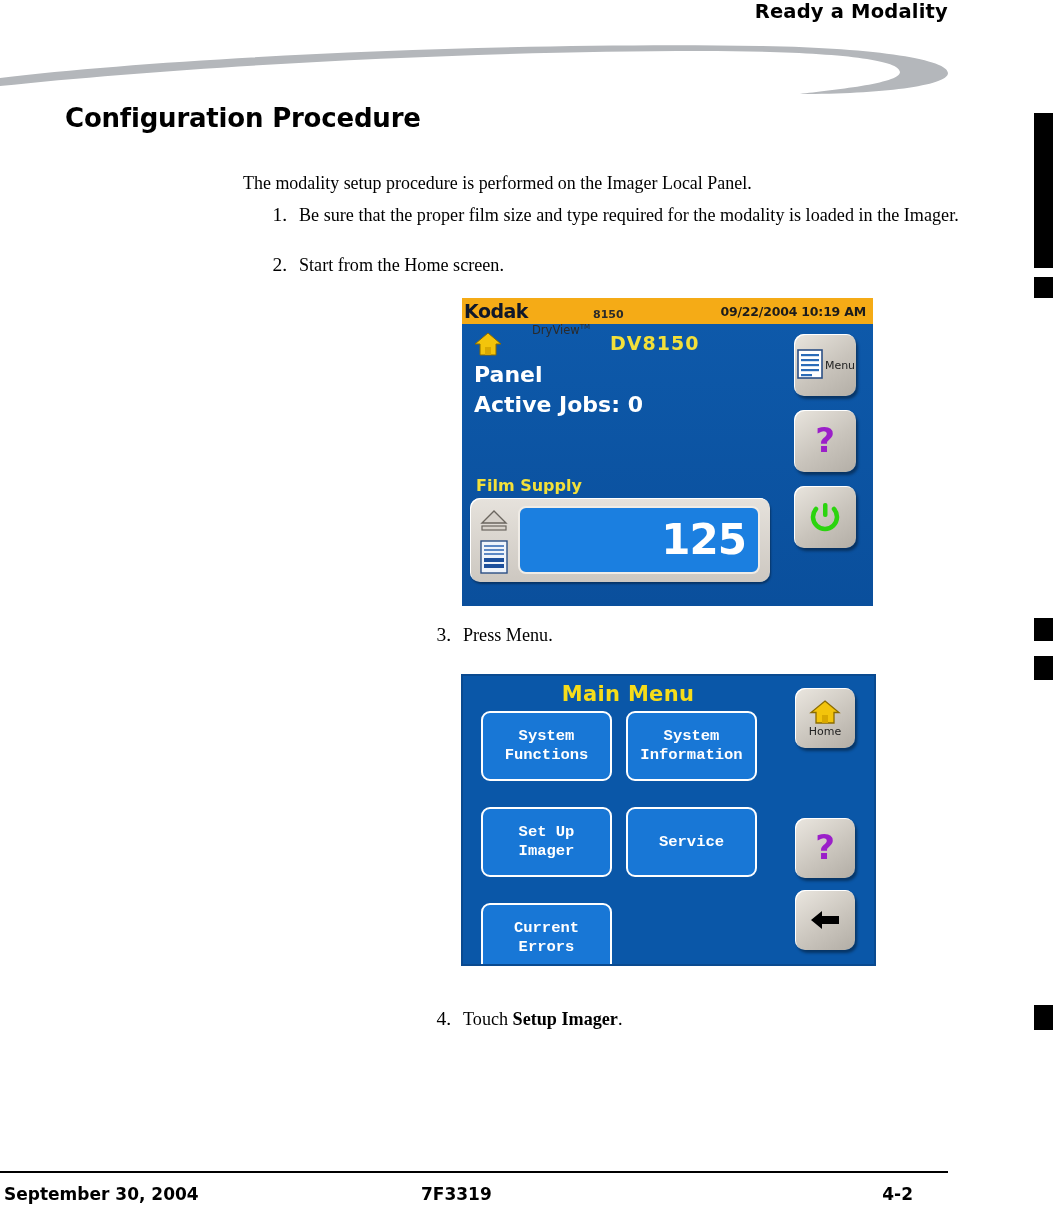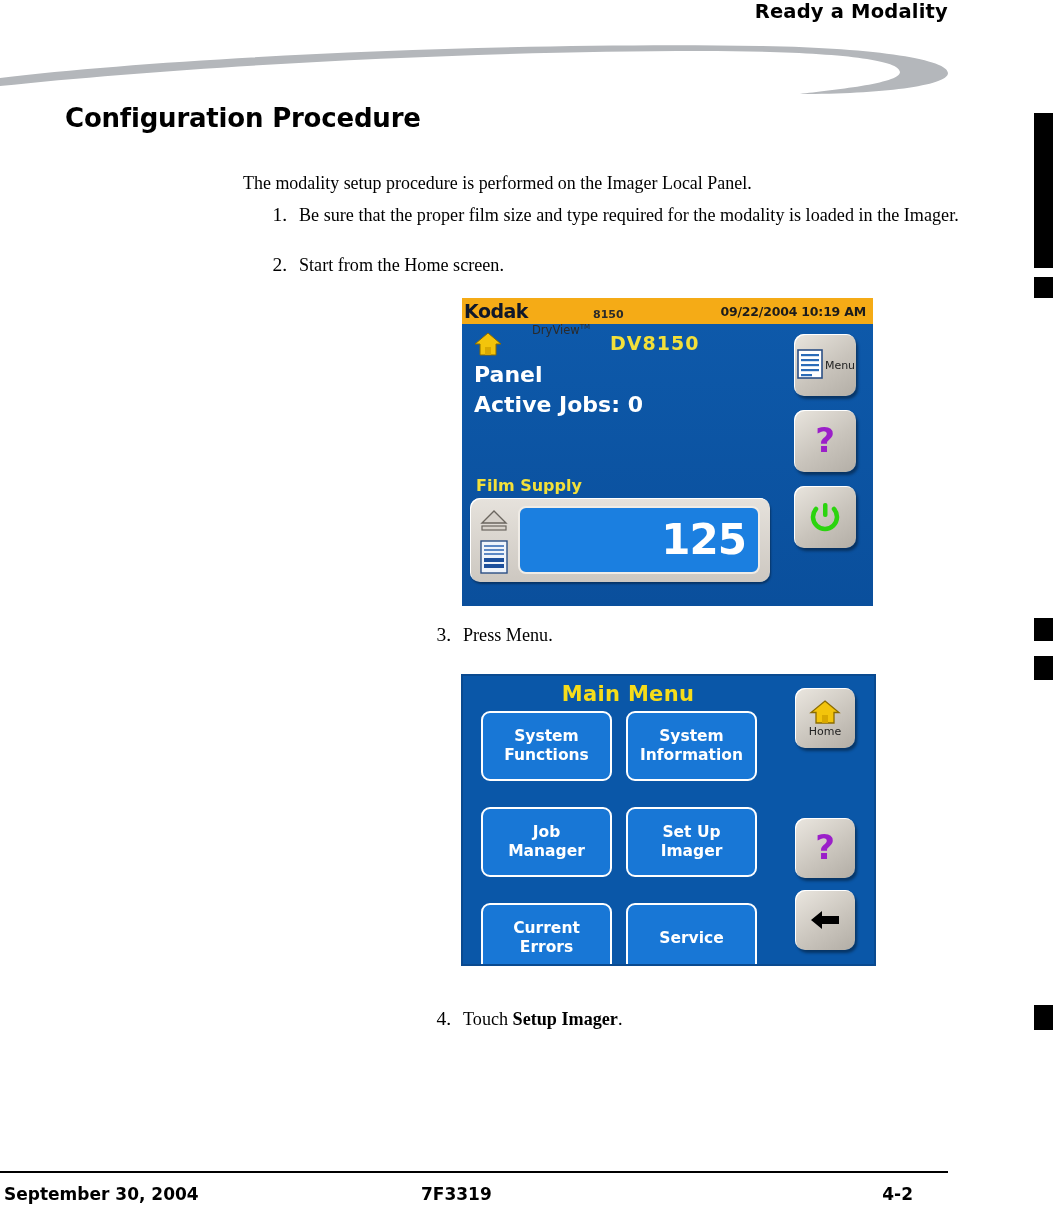--- a/index.html
+++ b/index.html
@@ -269,20 +269,21 @@
     letter-spacing: 0.3px;
   }
   .mm-grid {
     position: absolute;
     left: 18px; top: 35px;
     width: 300px; height: 262px;
     display: grid;
     grid-template-columns: 131px 131px;
     grid-template-rows: 1fr 1fr 1fr;
     gap: 26px 14px;
+    font-family: Liberation Mono, monospace;
   }
   .mm-btn {
     background: #1877d6;
     border: 2px solid #ffffff;
     border-radius: 9px;
     color: #ffffff;
     font-size: 15.5px;
     font-weight: bold;
     display: flex;
     align-items: center;
@@ -445,24 +446,23 @@
 
 </div>
 
 <div class="lcd" id="main-menu">
 
   <div class="mm-title">Main Menu</div>
 
   <div class="mm-grid">
     <div class="mm-btn">System<br>Functions</div>
     <div class="mm-btn">System<br>Information</div>
-    <div class="mm-btn">Job<br>Manager</div>
     <div class="mm-btn">Set Up<br>Imager</div>
+    <div class="mm-btn">Service</div>
     <div class="mm-btn">Current<br>Errors</div>
-    <div class="mm-btn">Service</div>
   </div>
 
   <div class="mm-side" id="mm-home">
     <svg width="32" height="26" viewBox="0 0 32 26">
       <path d="M16 2 L30 13.5 L25 13.5 L25 24 L7 24 L7 13.5 L2 13.5 Z" fill="#f3c40b" stroke="#8a6b00" stroke-width="1.3"></path>
       <rect x="13" y="16" width="6" height="8" fill="#d9a800"></rect>
     </svg>
     <span class="lbl">Home</span>
   </div>
 

